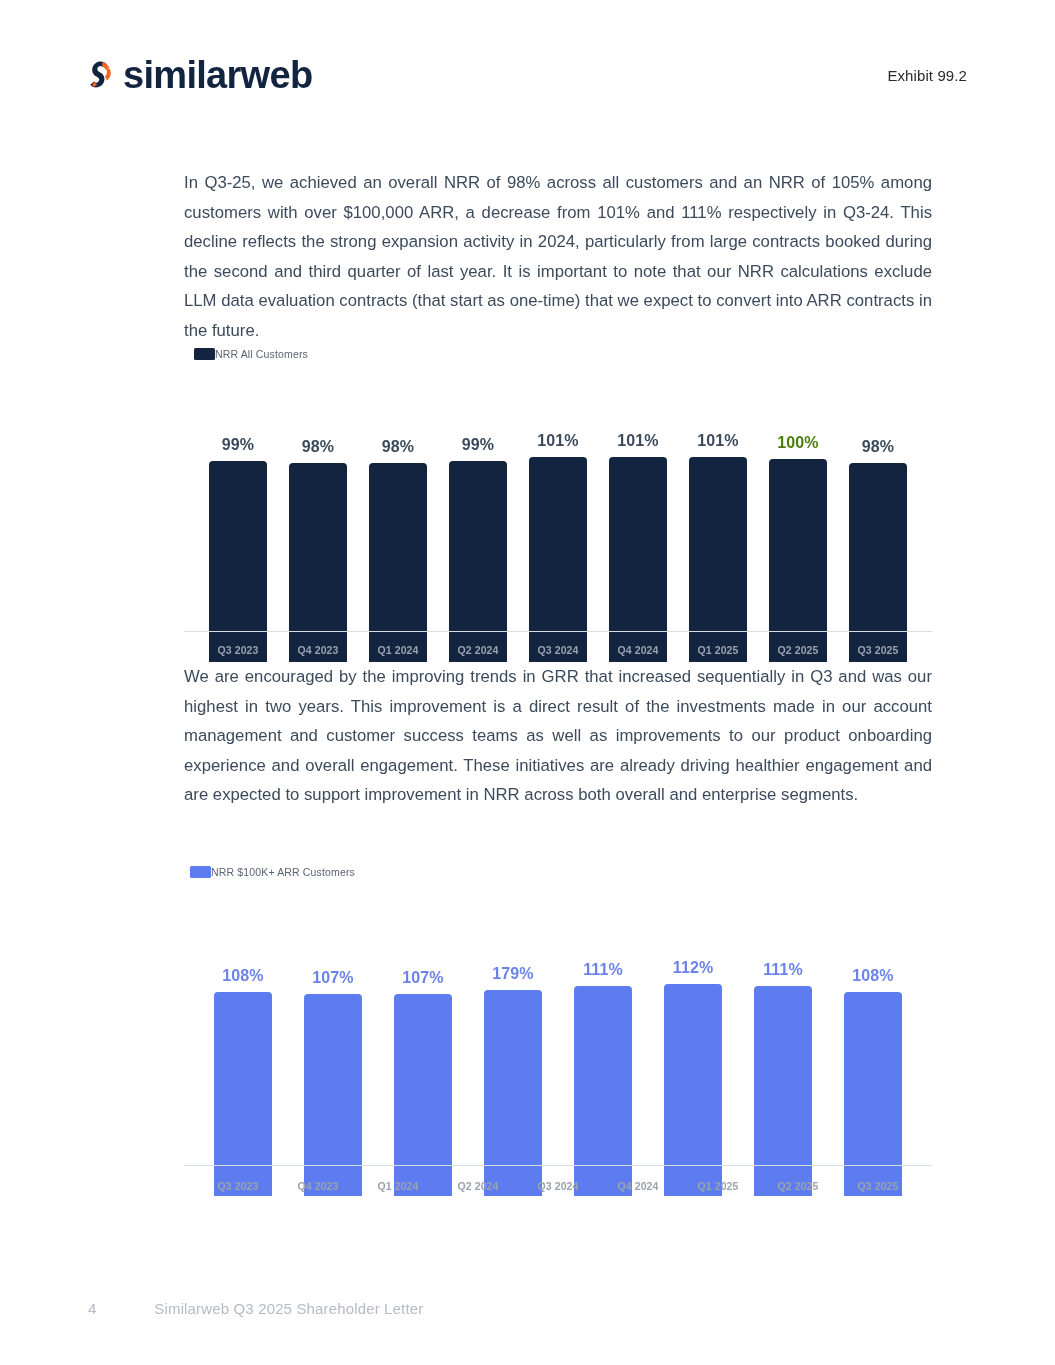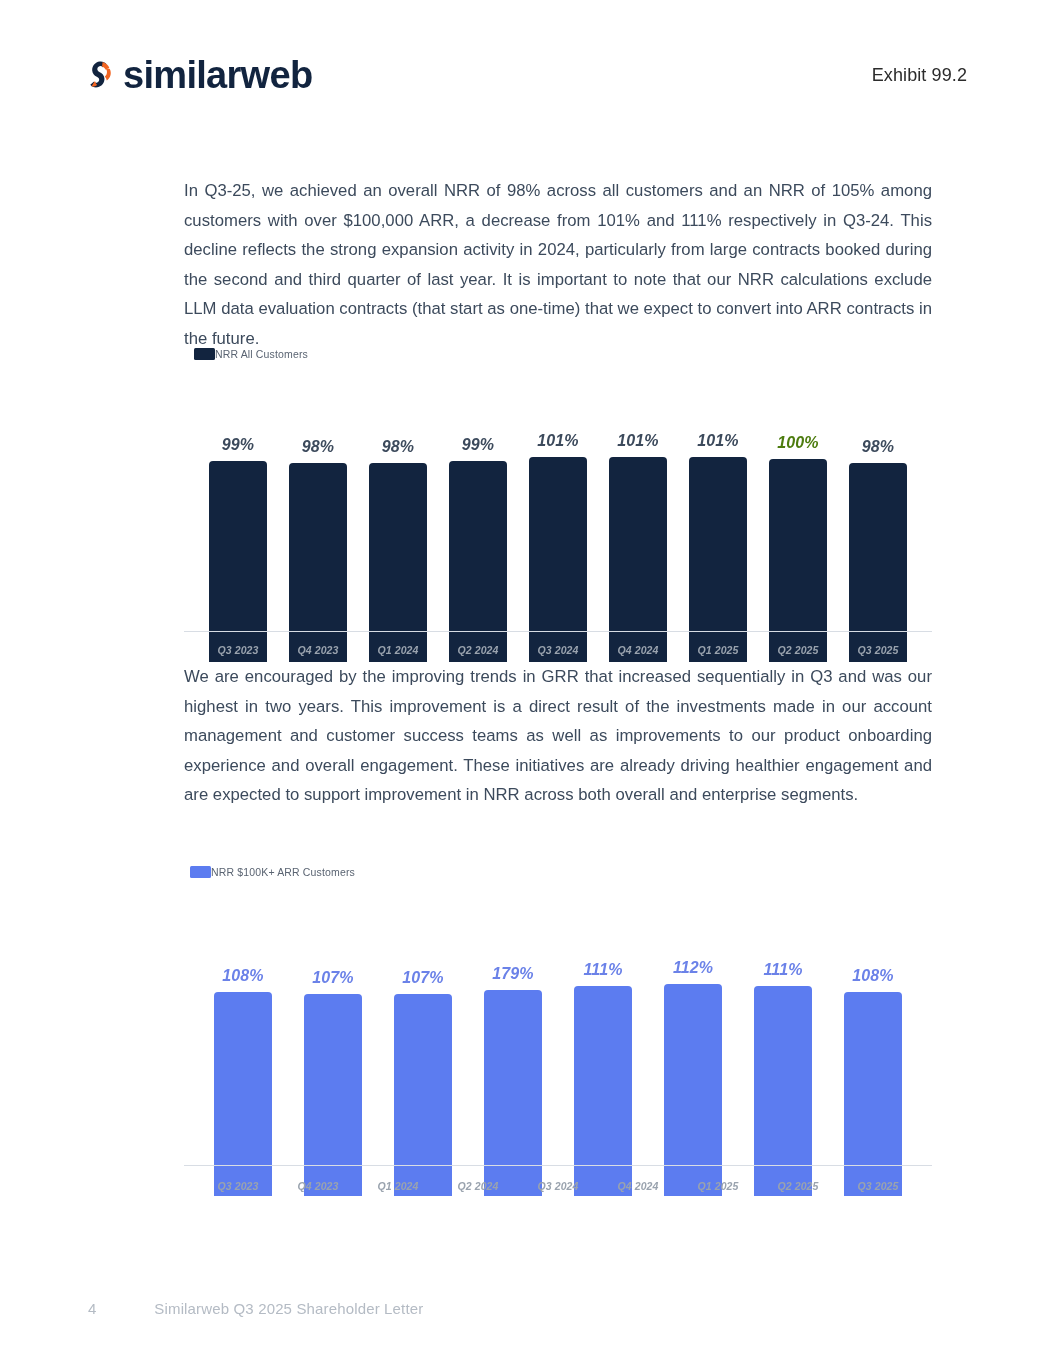--- a/index.html
+++ b/index.html
@@ -32,31 +32,31 @@
     gap: 9px;
   }
   .brand-mark { width: 26px; height: 28px; display: block; }
   .brand-name {
     font-size: 38px;
     font-weight: 700;
     letter-spacing: -0.7px;
     color: #12243f;
   }
   .exhibit-label {
-    font-size: 18px;
+    font-size: 15px;
     color: #2b2b2b;
     letter-spacing: 0.1px;
   }
 
   
   .content {
     position: absolute;
     left: 184px;
     width: 748px;
-    top: 176px;
+    top: 168px;
   }
   p.body-par {
     margin: 0;
     font-size: 16.7px;
     line-height: 29.6px;
     color: #3c4a5c;
     text-align: justify;
     text-justify: inter-word;
     letter-spacing: 0.02px;
   }
@@ -79,21 +79,20 @@
   }
   .legend-label {
     font-size: 10.5px;
     color: #5a6472;
     letter-spacing: 0.15px;
   }
 
   .plot {
     position: relative;
     width: 100%;
-    font-style: italic;
   }
   .bars {
     position: absolute;
     left: 0; right: 0; bottom: 0;
     display: flex;
     align-items: flex-end;
     justify-content: space-between;
     padding: 0 14px;
   }
   .bar-slot {

